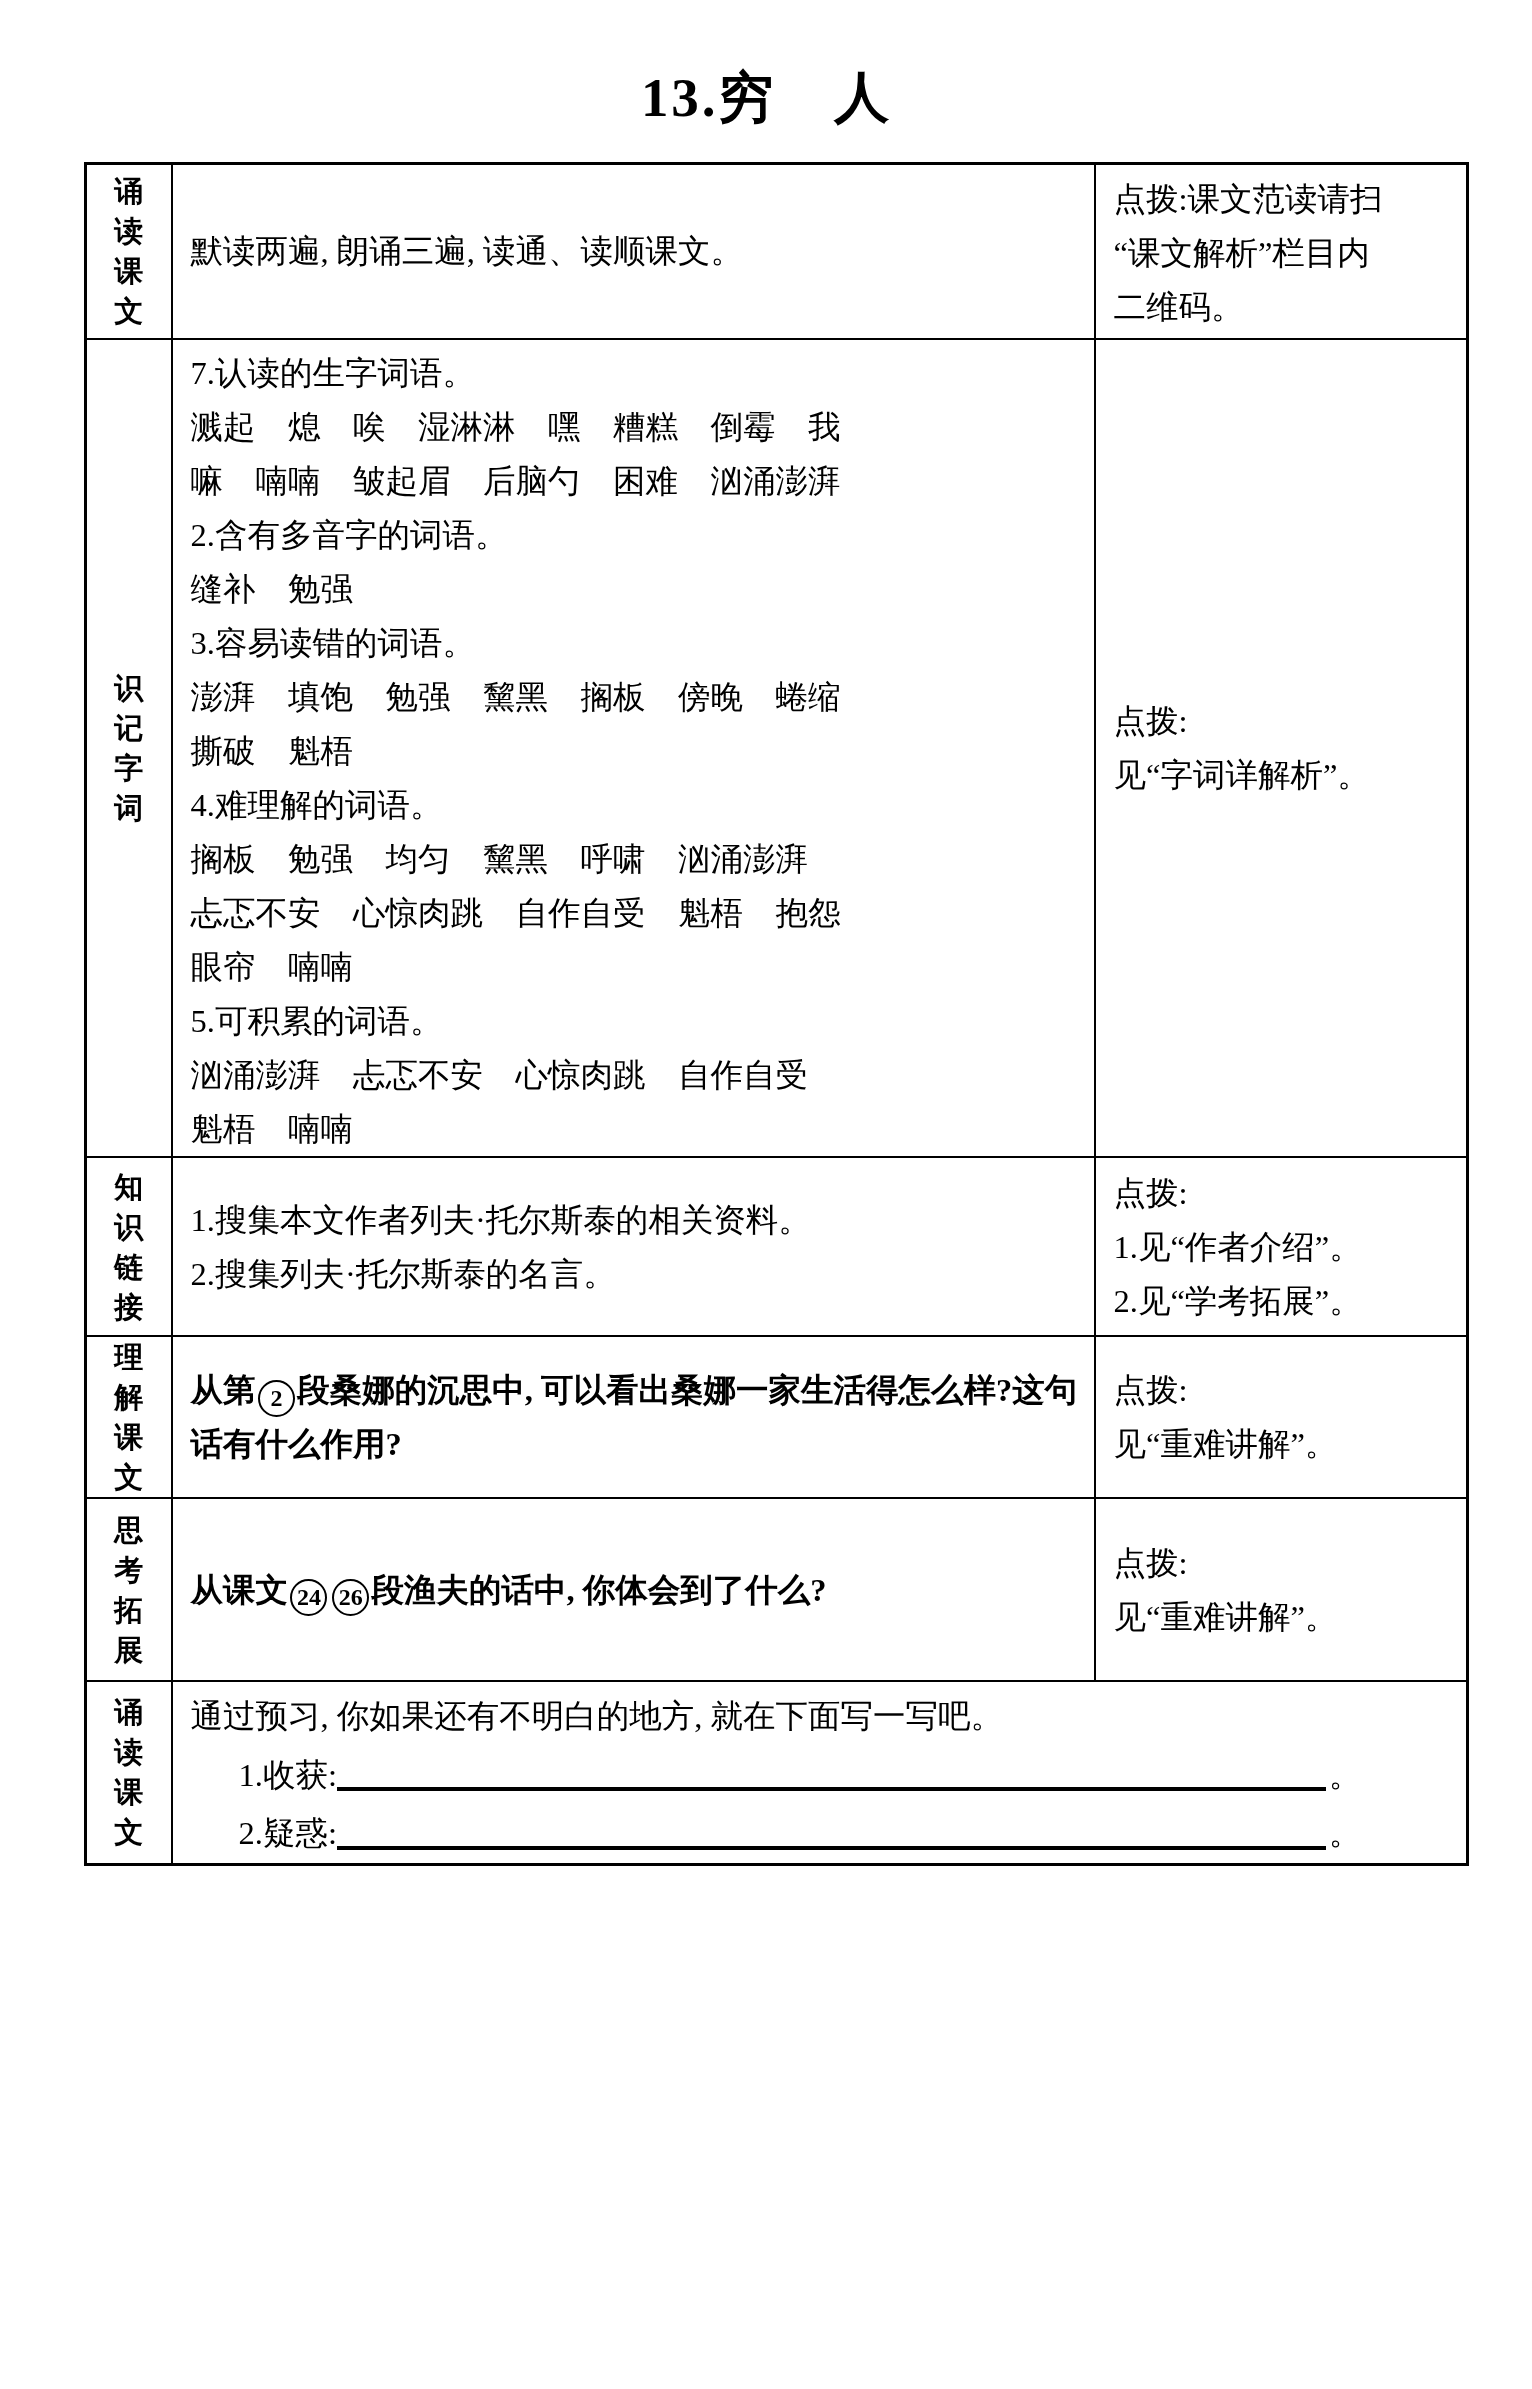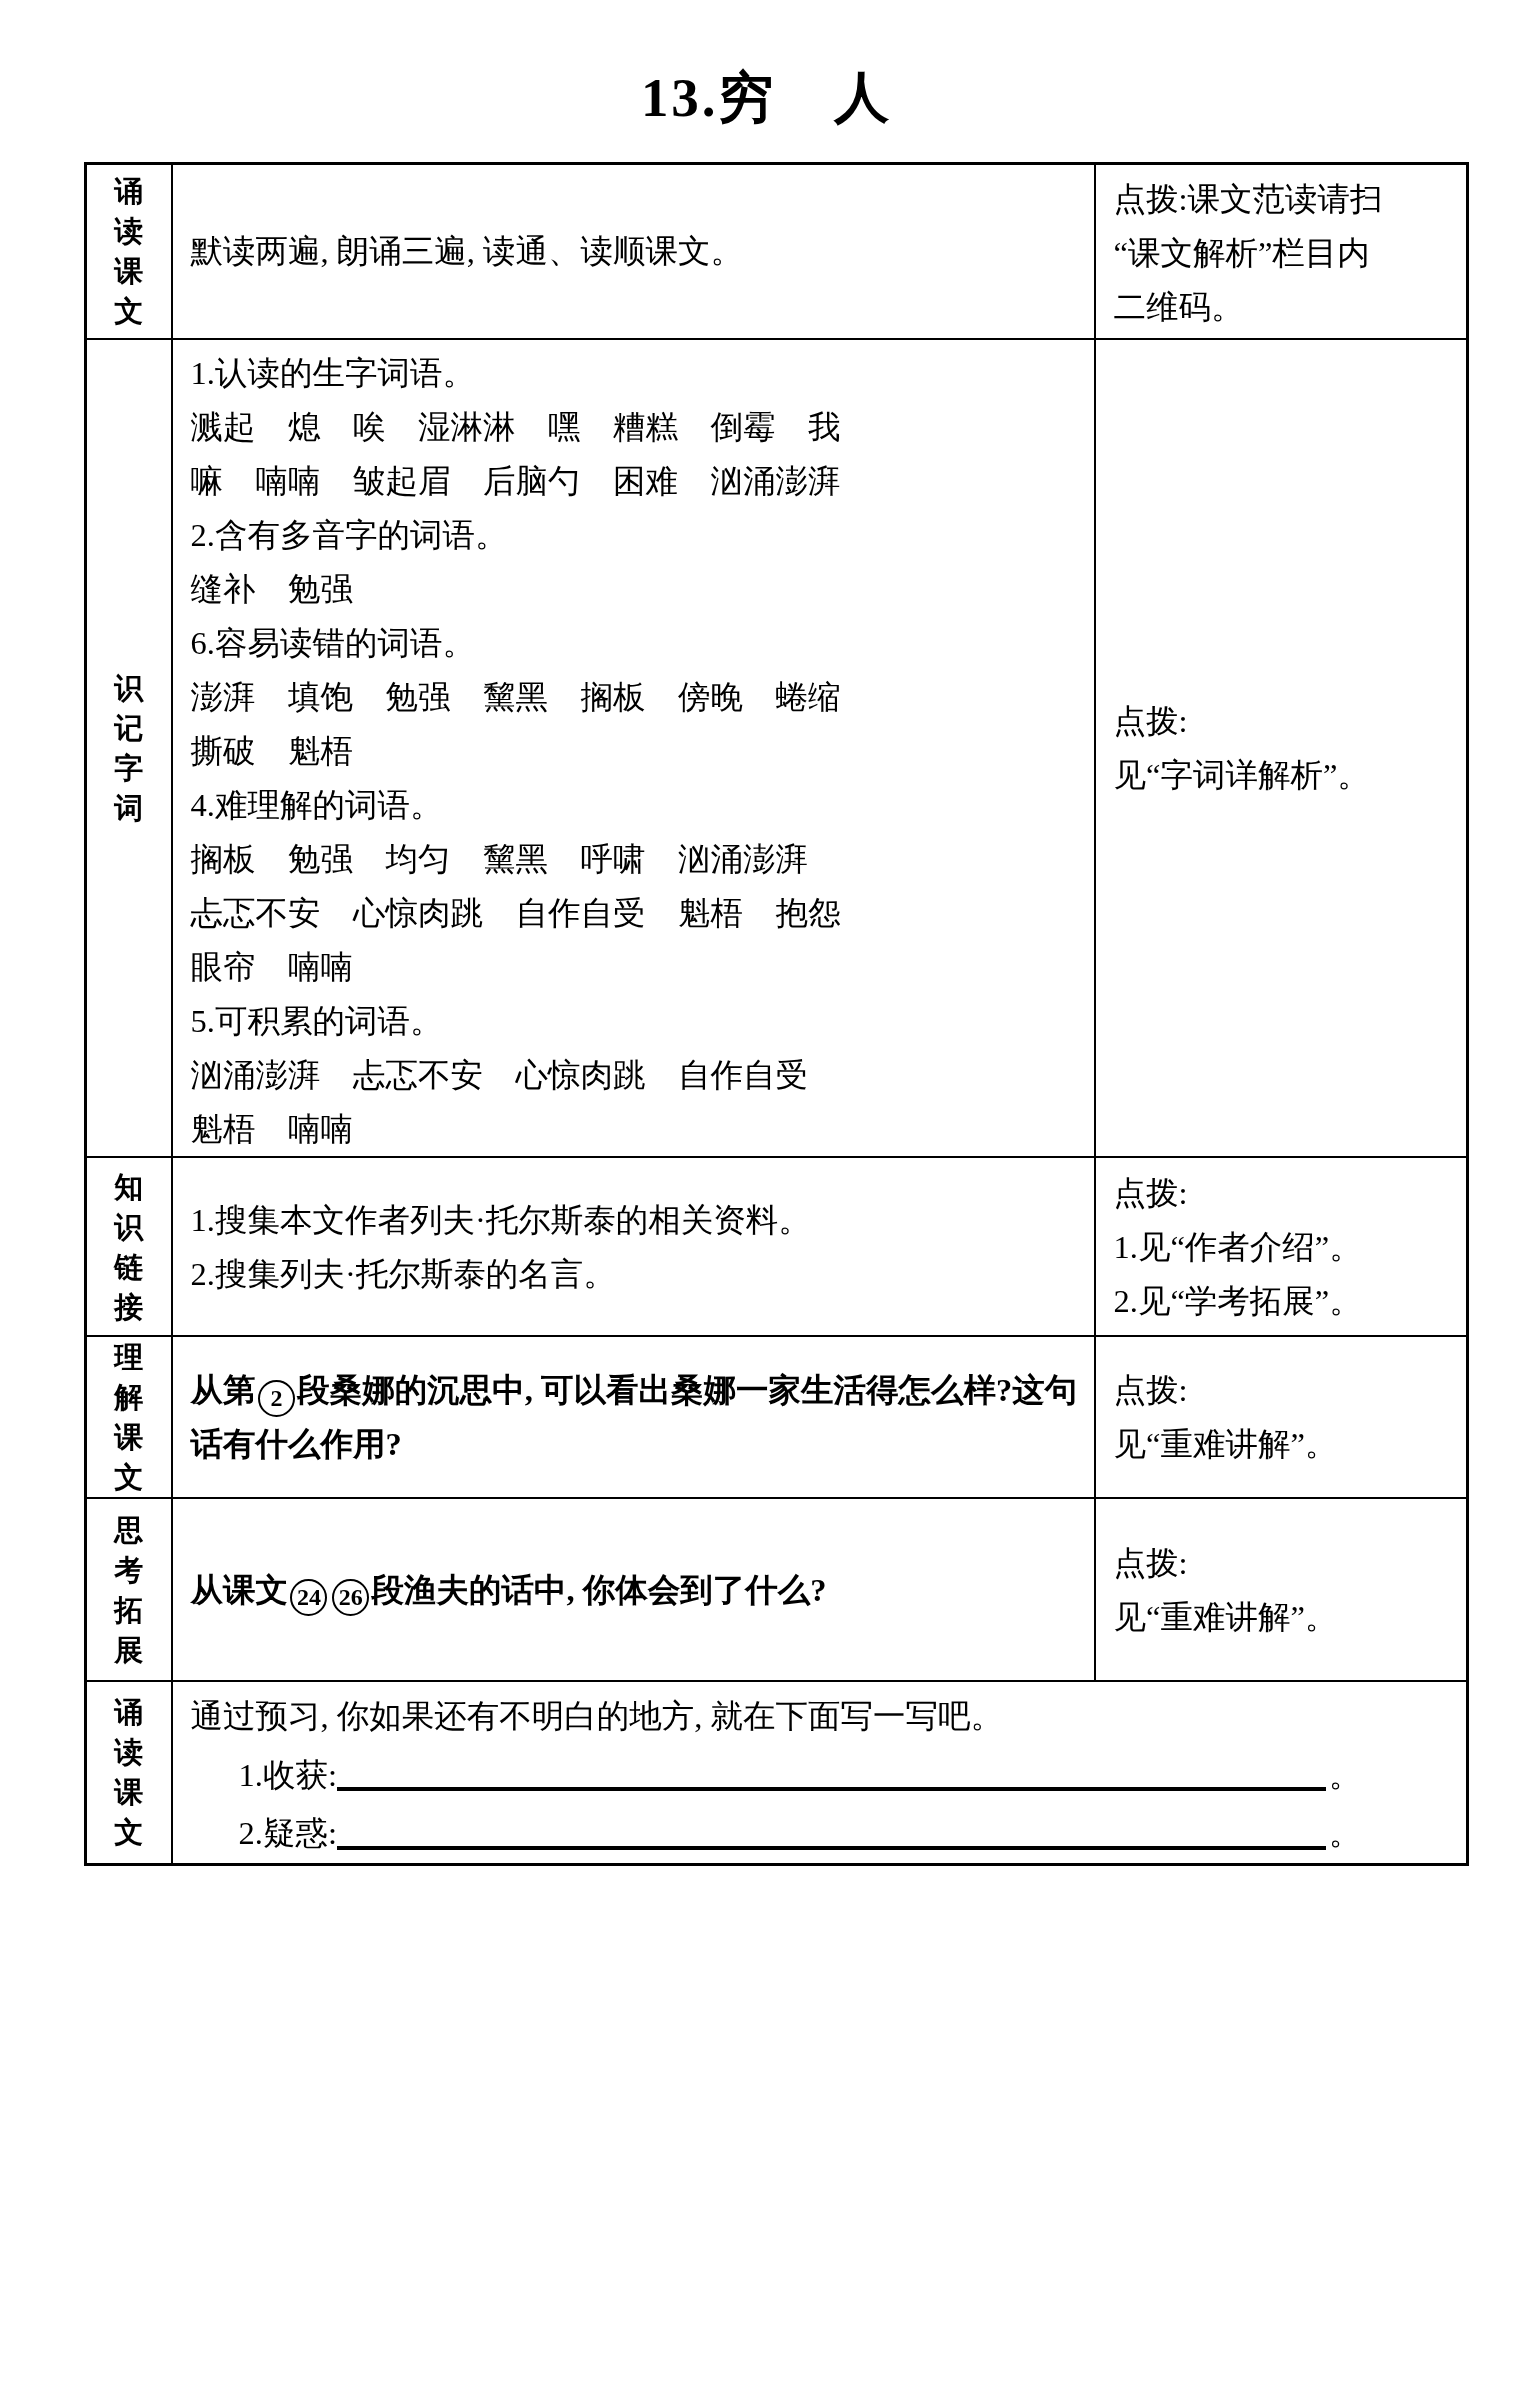--- a/index.html
+++ b/index.html
@@ -122,26 +122,26 @@
         <div class="text-line">“课文解析”栏目内</div>
         <div class="text-line">二维码。</div>
       </td>
     </tr>
 
     <tr style="height:808px">
       <td class="rowhead">
         <span class="vhead">识记字词</span>
       </td>
       <td class="cell v-top">
-        <div class="text-line">1.认读的生字词语。</div>
+        <div class="text-line">7.认读的生字词语。</div>
         <div class="text-line">溅起　熄　唉　湿淋淋　嘿　糟糕　倒霉　我</div>
         <div class="text-line">嘛　喃喃　皱起眉　后脑勺　困难　汹涌澎湃</div>
         <div class="text-line">2.含有多音字的词语。</div>
         <div class="text-line">缝补　勉强</div>
-        <div class="text-line">6.容易读错的词语。</div>
+        <div class="text-line">3.容易读错的词语。</div>
         <div class="text-line">澎湃　填饱　勉强　黧黑　搁板　傍晚　蜷缩</div>
         <div class="text-line">撕破　魁梧</div>
         <div class="text-line">4.难理解的词语。</div>
         <div class="text-line">搁板　勉强　均匀　黧黑　呼啸　汹涌澎湃</div>
         <div class="text-line">忐忑不安　心惊肉跳　自作自受　魁梧　抱怨</div>
         <div class="text-line">眼帘　喃喃</div>
         <div class="text-line">5.可积累的词语。</div>
         <div class="text-line">汹涌澎湃　忐忑不安　心惊肉跳　自作自受</div>
         <div class="text-line">魁梧　喃喃</div>
       </td>

